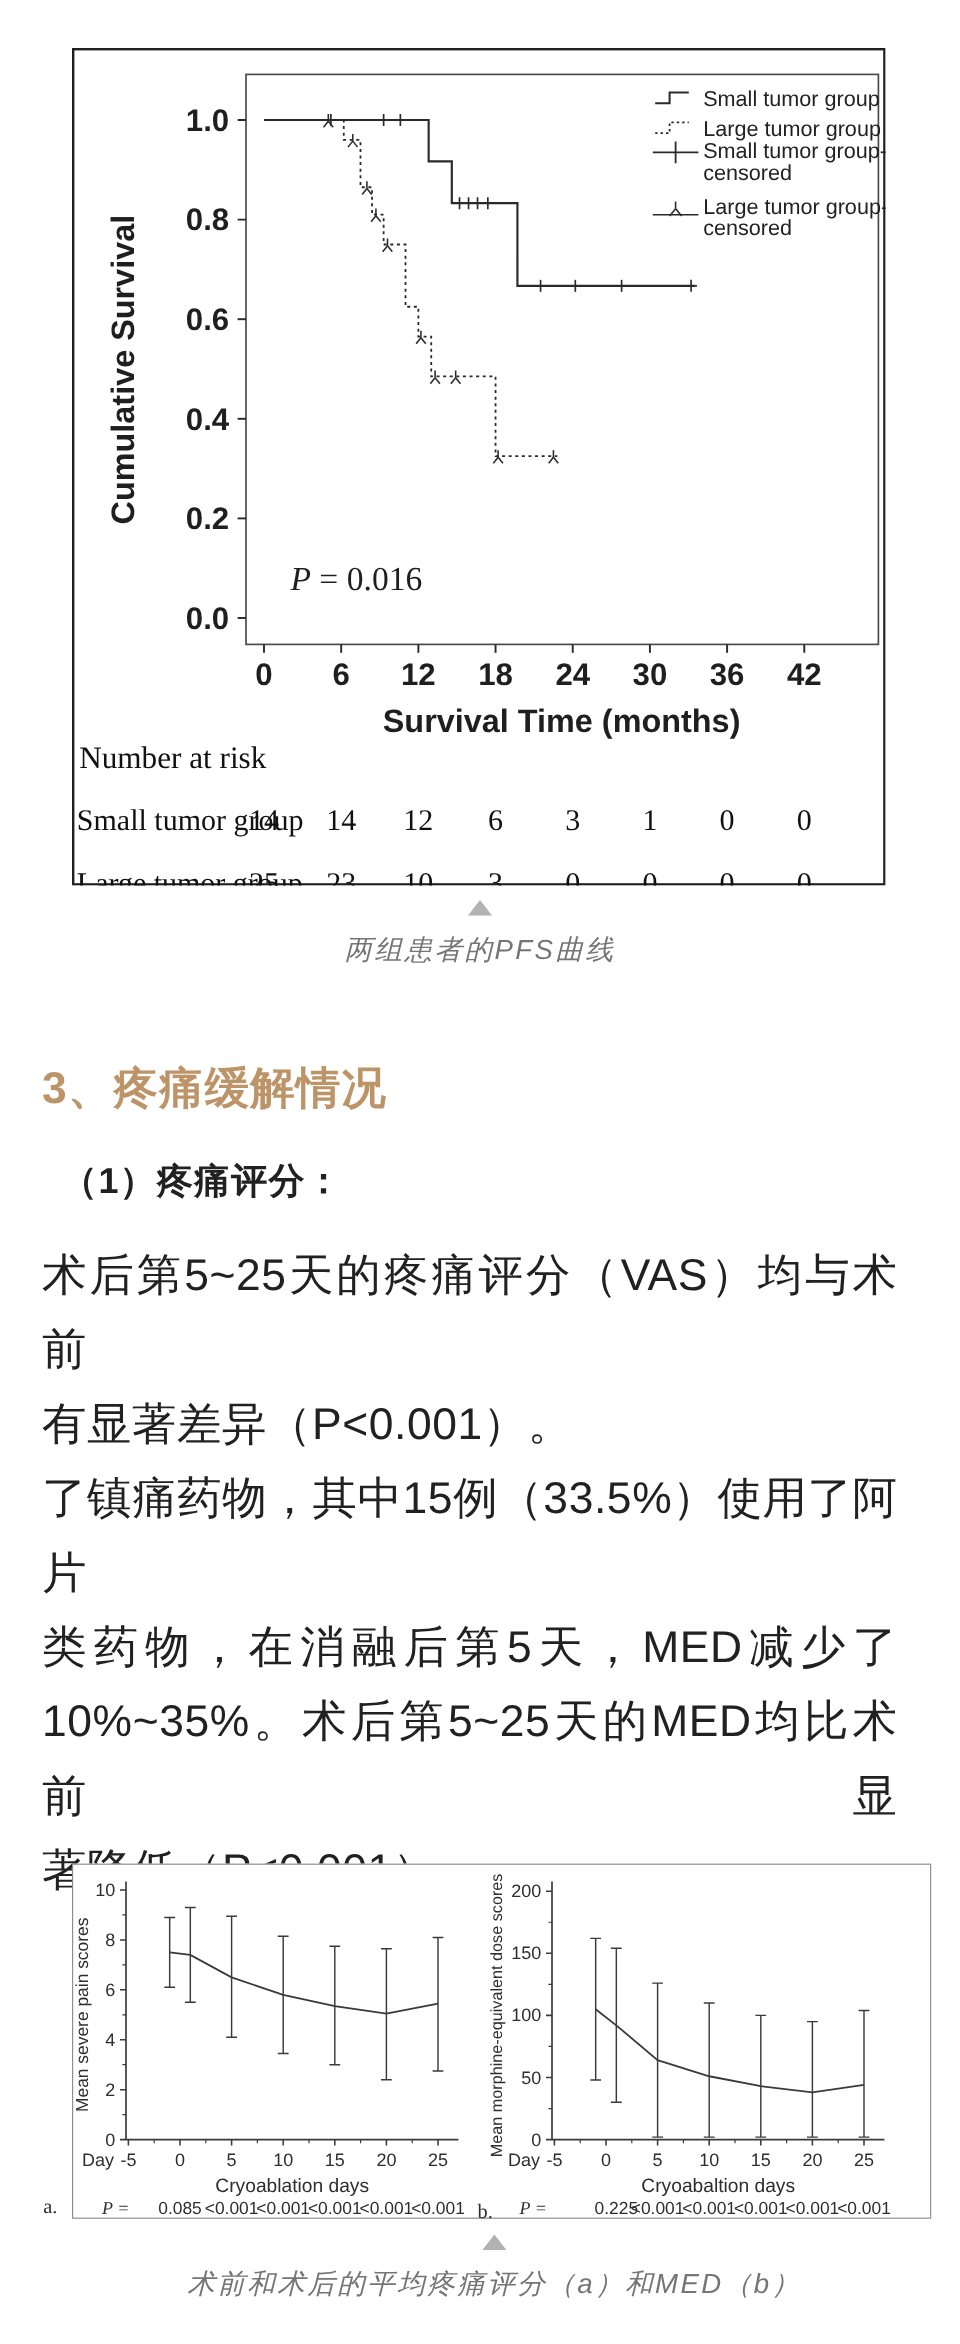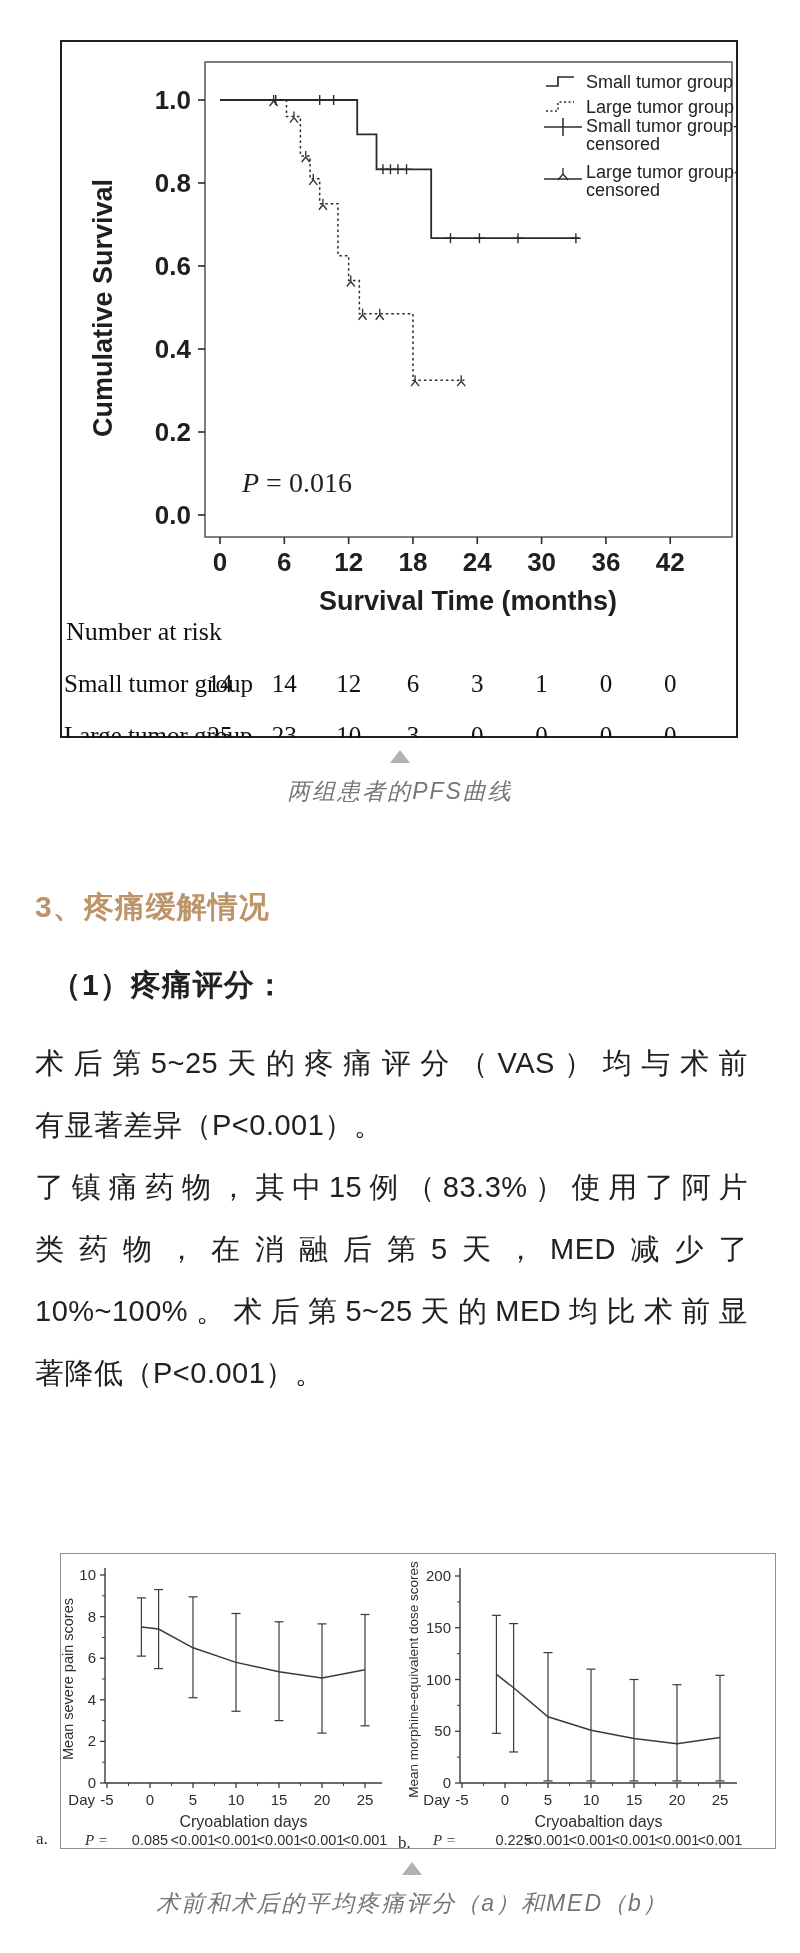--- a/index.html
+++ b/index.html
@@ -4,23 +4,23 @@
 <style>
   html,body{margin:0;padding:0;background:#fff;}
   .page{position:relative;width:781px;height:1953px;background:#ffffff;overflow:hidden;
         font-family:"Liberation Sans",sans-serif;}
   .km-fig{position:absolute;left:60px;top:40px;width:678px;height:698px;}
   .caption{position:absolute;left:0;width:800px;text-align:center;color:#757575;font-style:italic;}
   .caption .tri{width:0;height:0;border-left:10px solid transparent;border-right:10px solid transparent;
         border-bottom:13px solid #b2b2b2;margin:0 auto 13px auto;}
   .cap-text{font-size:23px;letter-spacing:2px;}
   .body-text{position:absolute;left:35px;right:33px;top:876px;color:#212121;}
-  .body-text h2{font-size:30px;line-height:62px;font-weight:bold;margin:0;letter-spacing:1px;}
+  .body-text h2{font-size:37px;line-height:62px;font-weight:bold;margin:0;letter-spacing:1px;}
   .body-text h3{font-size:30px;line-height:62px;font-weight:bold;margin:16px;color:#212121;letter-spacing:1px;}
-  .line{font-size:29px;line-height:62px;margin:0;text-align:justify;text-align-last:justify;letter-spacing:.5px;}
+  .line{font-size:37px;line-height:62px;margin:0;text-align:justify;text-align-last:justify;letter-spacing:.5px;}
   .line.last{text-align-last:left;}
   .bottom-frame{position:absolute;left:60px;top:1553px;width:714px;height:294px;border:1px solid #8f8f8f;background:#fff;}
   .chart-a{position:absolute;left:60px;top:1556px;}
   .chart-b{position:absolute;left:405px;top:1556px;}
   .panel-label{position:absolute;font-family:"Liberation Serif",serif;font-size:17px;color:#2e2e2e;}
   .panel-a{left:36px;top:1829px;}
   .panel-b{left:398px;top:1833px;}
   svg text{user-select:none;}
 </style>
 </head>
@@ -156,23 +156,23 @@
   <div class="caption" style="top:750px;">
     <div class="tri"></div>
     <div class="cap-text">两组患者的PFS曲线</div>
   </div>
 
   <section class="body-text">
     <h2 style="color:#bd9468;">3、疼痛缓解情况</h2>
     <h3>（1）疼痛评分：</h3>
     <p class="line">术后第5~25天的疼痛评分（VAS）均与术前</p>
     <p class="line last">有显著差异（P&lt;0.001）。</p>
-    <p class="line">了镇痛药物，其中15例（83.3%）使用了阿片</p>
+    <p class="line">了镇痛药物，其中15例（33.5%）使用了阿片</p>
     <p class="line">类药物，在消融后第5天，MED减少了</p>
-    <p class="line">10%~100%。术后第5~25天的MED均比术前显</p>
+    <p class="line">10%~35%。术后第5~25天的MED均比术前显</p>
     <p class="line last">著降低（P&lt;0.001）。</p>
   </section>
 
   <div class="bottom-frame"></div>
   <svg class="chart-a" id="pain-svg" width="345" height="292" viewBox="0 0 345 292">
       <line x1="45" y1="12" x2="45" y2="227" stroke="#3a3a3a" stroke-width="1.4"></line>
       <line x1="45" y1="227" x2="322" y2="227" stroke="#3a3a3a" stroke-width="1.4"></line>
       <line x1="40" y1="227" x2="45" y2="227" stroke="#3a3a3a" stroke-width="1.3"></line>
       <text x="36" y="232" text-anchor="end" font-size="15" fill="#2e2e2e" font-family="&quot;Liberation Sans&quot;,sans-serif">0</text>
       <line x1="42" y1="206.2" x2="45" y2="206.2" stroke="#3a3a3a" stroke-width="1"></line>

